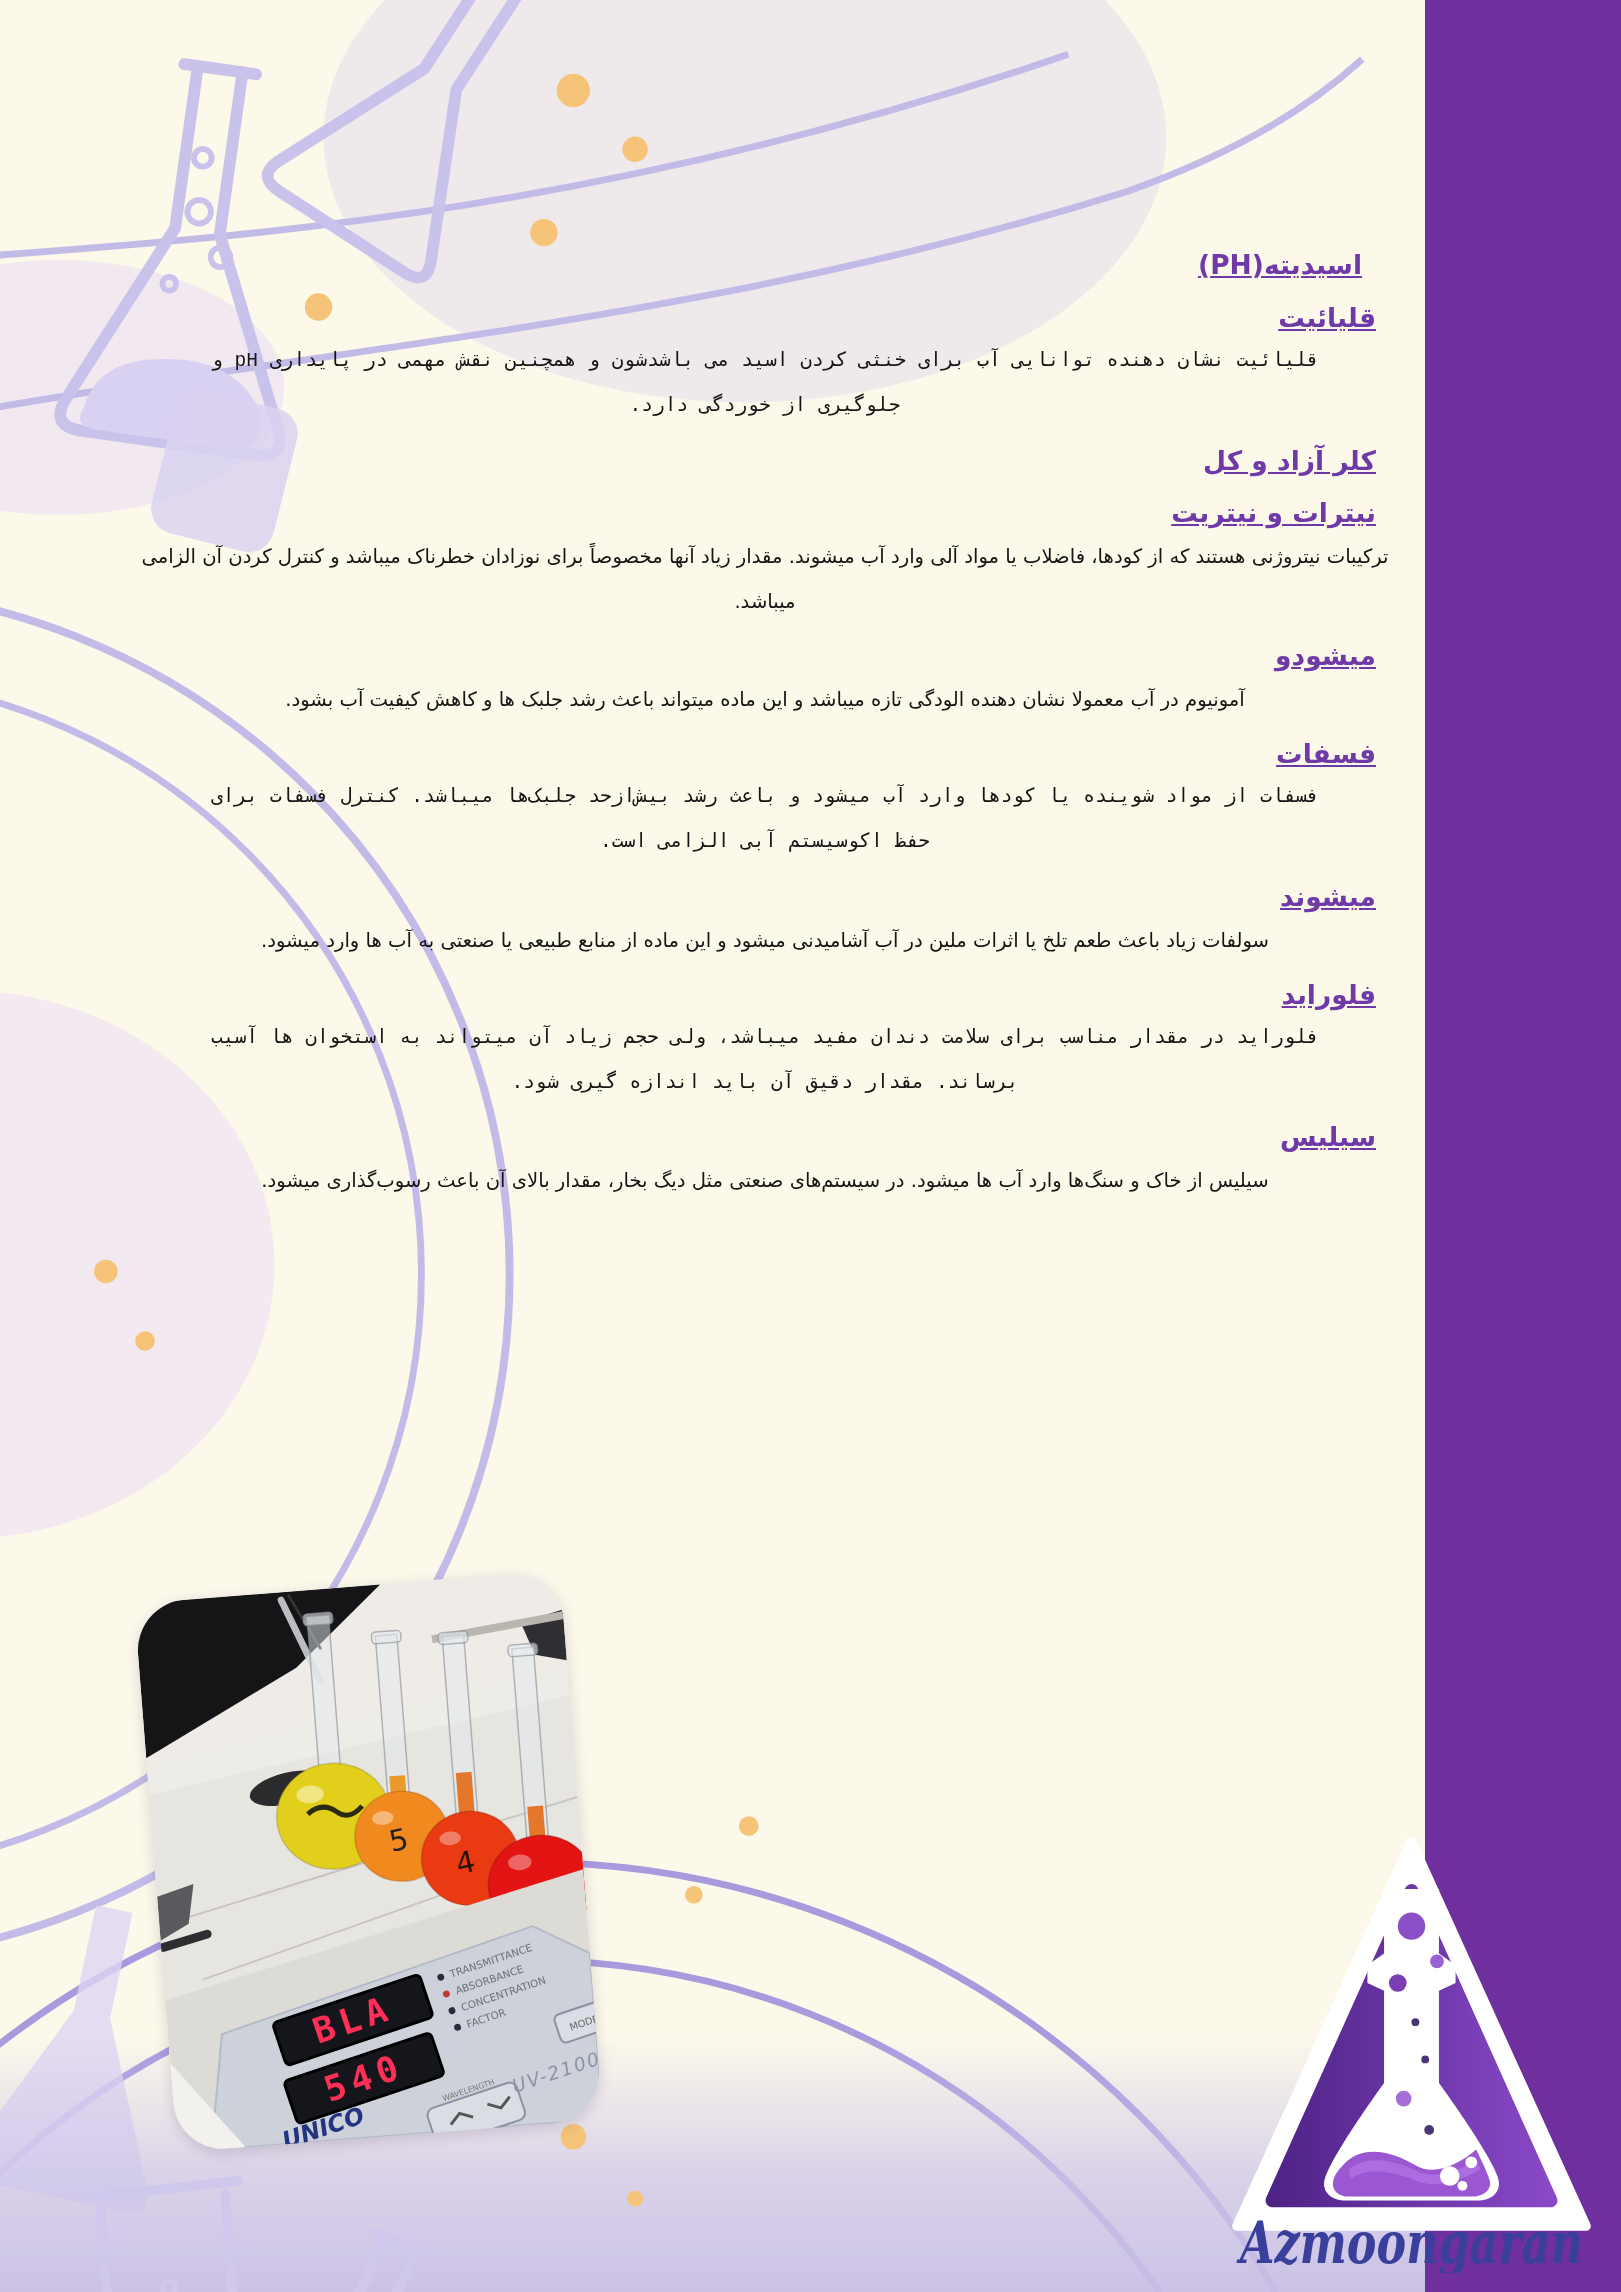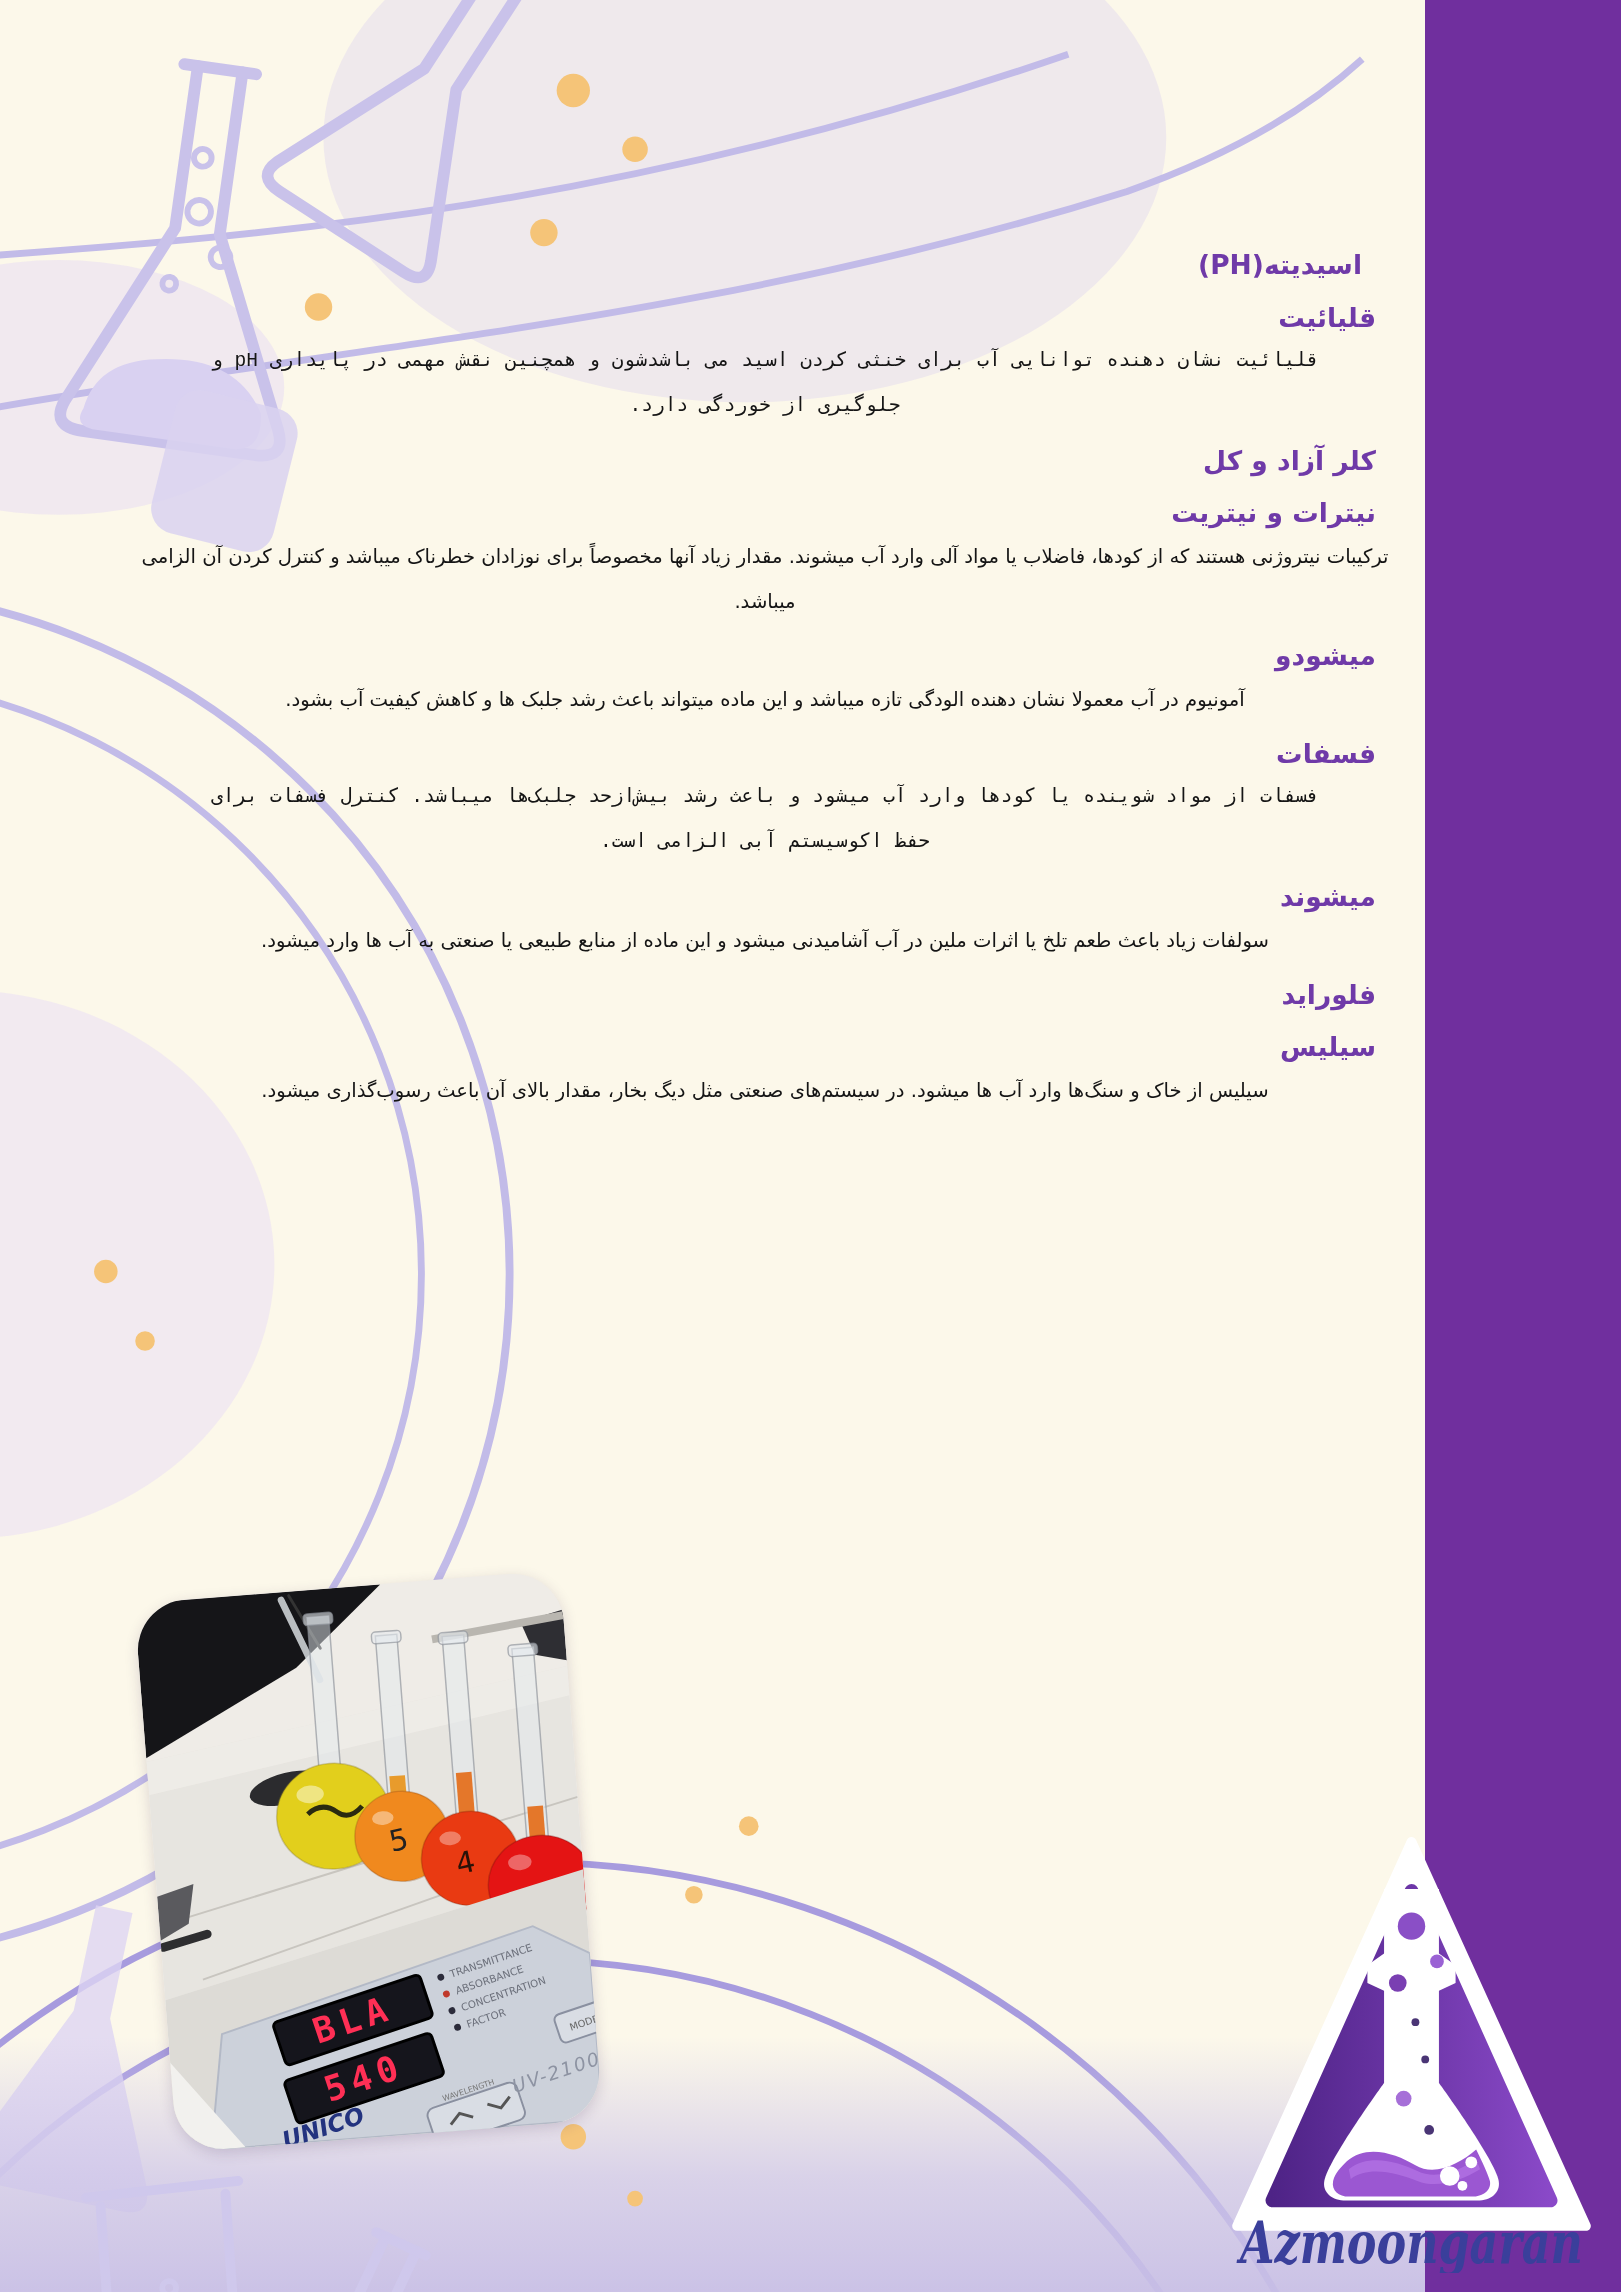--- a/index.html
+++ b/index.html
@@ -13,20 +13,21 @@
   .sidebar{position:absolute;right:0;top:0;width:196px;height:2293px;background:#702F9E;z-index:1;}
   .content{
     position:absolute;left:113px;top:243px;width:1304px;z-index:2;
     direction:rtl;
   }
   .content section{margin:0 0 9.8px 0;}
   .content h2{
     margin:0;padding:0 41px 0 0;
     color:#6F3AA8;font-size:26.5px;font-weight:700;line-height:43px;
     text-align:right;
+    text-decoration:underline;
   }
   .content section:first-child h2{padding-right:55px;}
   .content p{
     margin:0;color:#151515;font-size:19.6px;line-height:45px;
     text-align:center;
   }
   .content p.w2{max-width:1137px;margin:0 auto;font-family:Liberation Mono, monospace;}
   
   .photo{
     position:absolute;left:155px;top:1586px;width:427px;height:551px;
@@ -146,20 +147,21 @@
   <section>
     <h2>فسفات</h2>
     <p class="w2">فسفات از مواد شوینده یا کودها وارد آب میشود و باعث رشد بیش‌ازحد جلبک‌ها میباشد. کنترل فسفات برای حفظ اکوسیستم آبی الزامی است.</p>
   </section>
   <section>
     <h2>میشوند</h2>
     <p>سولفات زیاد باعث طعم تلخ یا اثرات ملین در آب آشامیدنی میشود و این ماده از منابع طبیعی یا صنعتی به آب ها وارد میشود.</p>
   </section>
   <section>
     <h2>فلوراید</h2>
+    <p class="w2">فلوراید در مقدار مناسب برای سلامت دندان مفید میباشد، ولی حجم زیاد آن میتواند به استخوان ها آسیب برساند. مقدار دقیق آن باید اندازه گیری شود.</p>
   </section>
   <section>
     <h2>سیلیس</h2>
     <p>سیلیس از خاک و سنگ‌ها وارد آب ها میشود. در سیستم‌های صنعتی مثل دیگ بخار، مقدار بالای آن باعث رسوب‌گذاری میشود.</p>
   </section>
 </div>
 
 <div class="photo">
   <svg viewBox="0 0 436 562" xmlns="http://www.w3.org/2000/svg">
 

